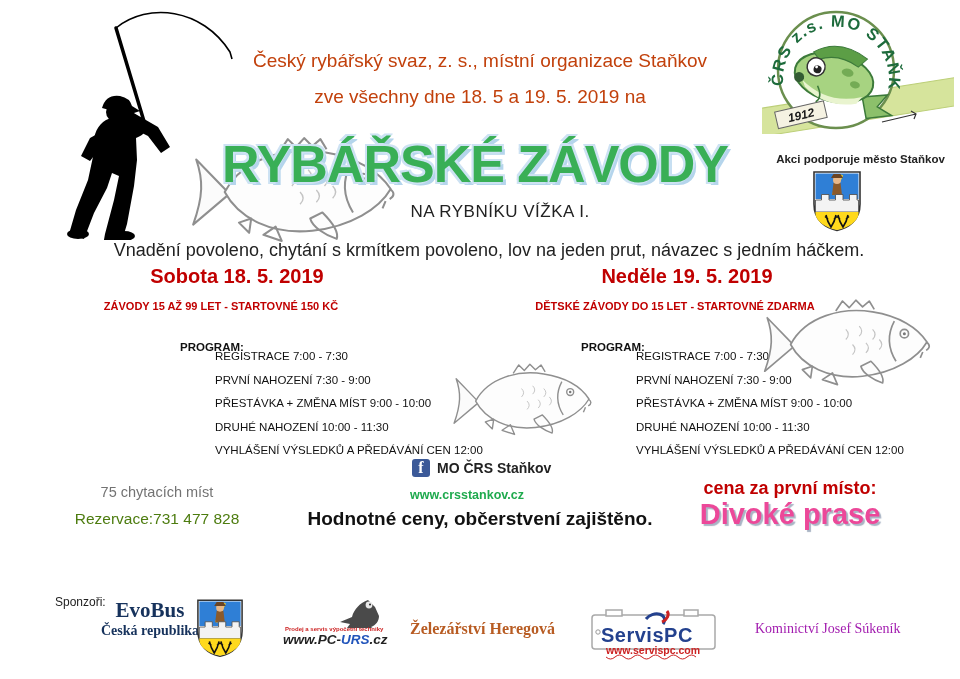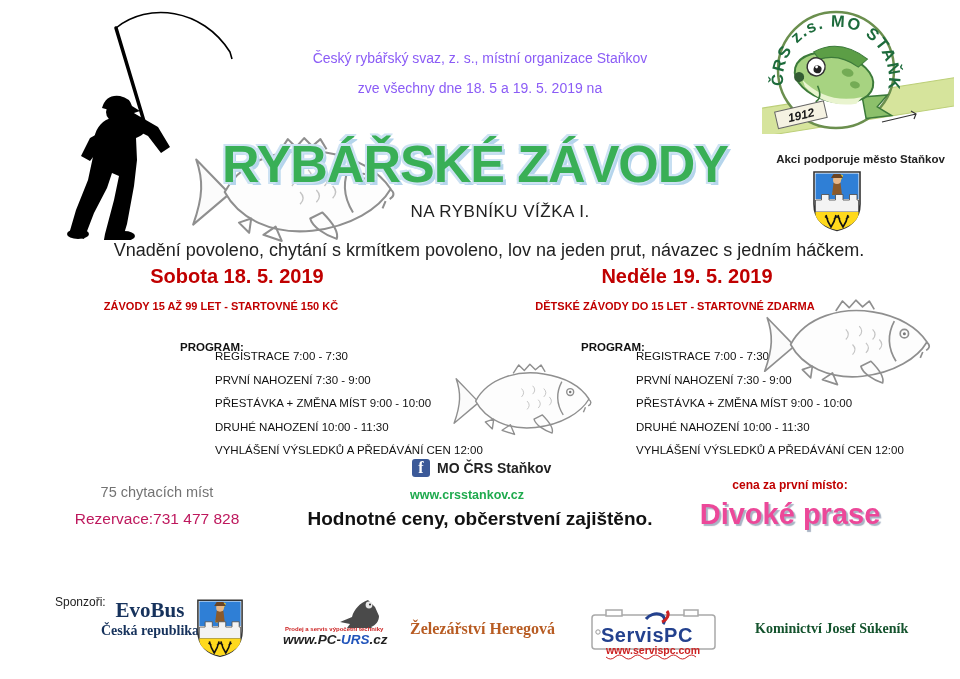--- a/index.html
+++ b/index.html
@@ -3,51 +3,51 @@
 <meta charset="utf-8">
 <style>
   html,body{margin:0;padding:0;background:#e8e8e8;}
   .poster{
     position:relative;width:960px;height:679px;background:#ffffff;
     font-family:"Liberation Sans",sans-serif;overflow:hidden;margin:0 auto;
     color:#1a1a1a;
   }
   .abs{position:absolute;}
   .center{text-align:center;}
-  .hdr-line{font-size:14px;color:#8b5cf6;text-align:center;}
+  .hdr-line{font-size:19px;color:#c2410c;text-align:center;}
   .title{
     font-size:52px;font-weight:bold;letter-spacing:-1px;color:#39af56;
     text-shadow:-2px -2px 0 #cde2f3, 2px -2px 0 #cde2f3, -2px 2px 0 #cde2f3, 3px 3px 0 #b5d5ec;
     z-index:3;white-space:nowrap;
   }
   .subtitle{font-size:17px;color:#222;letter-spacing:.5px;z-index:3;}
   .rules{font-size:18px;color:#222;z-index:3;white-space:nowrap;padding-left:9px;}
   .day-head{font-size:20px;font-weight:bold;color:#c00000;white-space:nowrap;}
   .day-entry{font-size:11px;font-weight:bold;color:#c00000;white-space:nowrap;}
   .prog-label{font-size:11.5px;font-weight:bold;color:#111;padding-left:40px;}
   .prog-list{font-size:11.5px;font-weight:normal;color:#111;line-height:23.5px;white-space:nowrap;margin-top:9px;}
   .fb-row{display:flex;align-items:center;gap:7px;z-index:3;}
   .fb-icon{width:18px;height:18px;background:#3b5998;border-radius:3px;color:#fff;
     font-family:"Liberation Serif",serif;font-weight:bold;font-size:16px;line-height:18px;text-align:center;}
   .fb-name{font-size:14px;font-weight:bold;color:#222;}
   .website{font-size:12.5px;font-weight:bold;color:#1faa4e;}
   .spots{font-size:14.5px;color:#737373;}
-  .reserve{font-size:15.5px;color:#be185d;}
-  .prize-label{font-size:12px;font-weight:bold;color:#c00000;}
+  .reserve{font-size:15.5px;color:#4d7c0f;}
+  .prize-label{font-size:18px;font-weight:bold;color:#c00000;}
   .prize-name{font-size:29px;font-weight:bold;color:#ec4899;text-shadow:2px 2px 1px #a9b4c4;}
   .big-prizes{font-size:19px;font-weight:bold;color:#111;white-space:nowrap;}
   .support{font-size:11.5px;font-weight:bold;color:#222;}
   .sponsors-label{font-size:12px;font-weight:normal;color:#222;}
   .evobus-name{font-family:"Liberation Serif",serif;font-size:21px;font-weight:bold;color:#16325c;}
   .evobus-sub{font-family:"Liberation Serif",serif;font-size:14px;font-weight:bold;color:#16325c;}
   .pcurs-tag{font-size:6px;color:#cc2222;font-weight:bold;white-space:nowrap;}
   .pcurs-url{font-size:13.5px;font-weight:bold;font-style:italic;color:#222;white-space:nowrap;}
   .pcurs-url .mid{color:#2255bb;}
   .heregova{font-family:"Liberation Serif",serif;font-size:16px;font-weight:bold;color:#b85c23;white-space:nowrap;}
-  .kominictvi{font-family:"Liberation Serif",serif;font-size:14px;font-weight:bold;color:#14532d;white-space:nowrap;text-align:center;}
+  .kominictvi{font-family:"Liberation Serif",serif;font-size:14px;font-weight:normal;color:#a21caf;white-space:nowrap;text-align:center;}
   svg{display:block;}
 </style>
 </head>
 <body>
 
 <div class="poster">
 
   <svg width="0" height="0" style="position:absolute">
     <defs>
       <g id="carpart" stroke="#8f8f8f" stroke-width="2" fill="none" stroke-linejoin="round">

